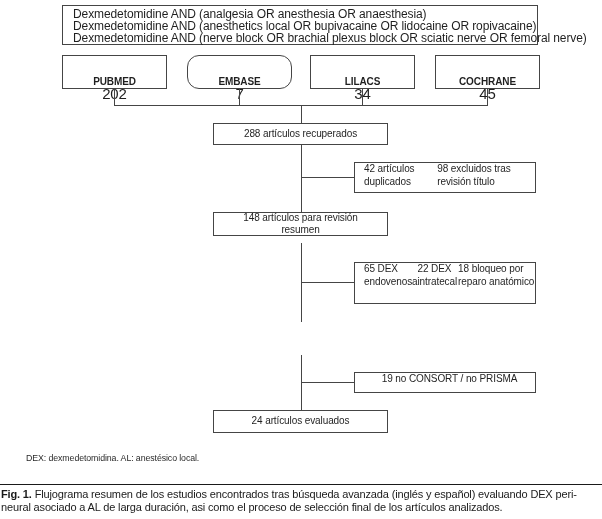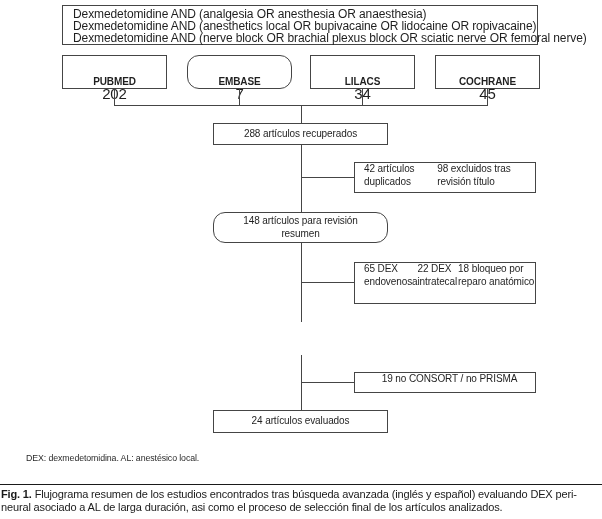--- a/index.html
+++ b/index.html
@@ -127,21 +127,21 @@
   </div>
 
   <div class="vline" style="left:301px; top:145px; height:67px;"></div>
   <div class="hline" style="left:301px; top:177px; width:53px;"></div>
 
   <div class="box side-box" style="top:162px; height:31px;">
     <div>42 artículos duplicados</div>
     <div>98 excluidos tras revisión título</div>
   </div>
 
-  <div class="box center-box" style="top:212px; height:31px;border-radius:12px;">
+  <div class="box center-box" style="top:212px; height:24px;">
     <div>148 artículos para revisión</div>
     <div>resumen</div>
   </div>
 
   <div class="vline" style="left:301px; top:243px; height:79px;"></div>
   <div class="hline" style="left:301px; top:282px; width:53px;"></div>
 
   <div class="box side-box" style="top:262px; height:42px;">
     <div>65 DEX endovenosa</div>
     <div>22 DEX intratecal</div>

